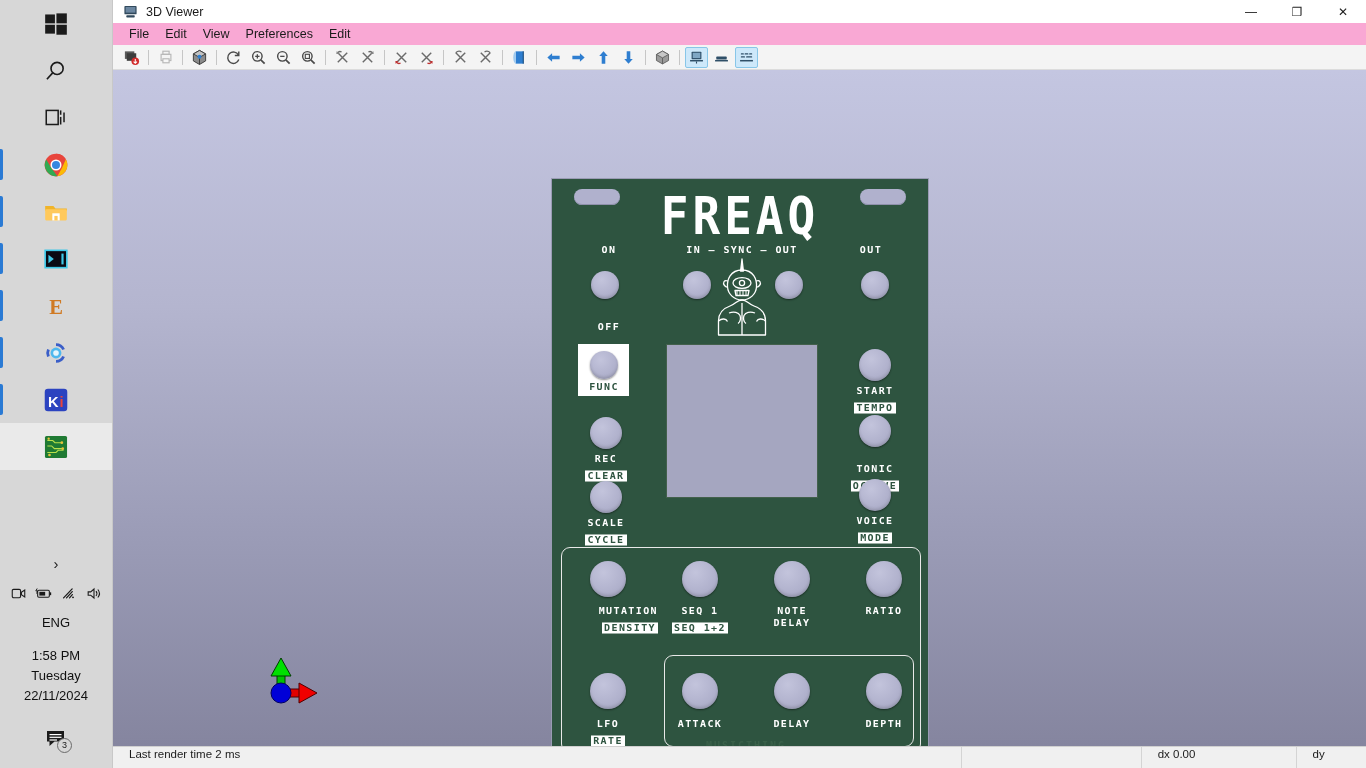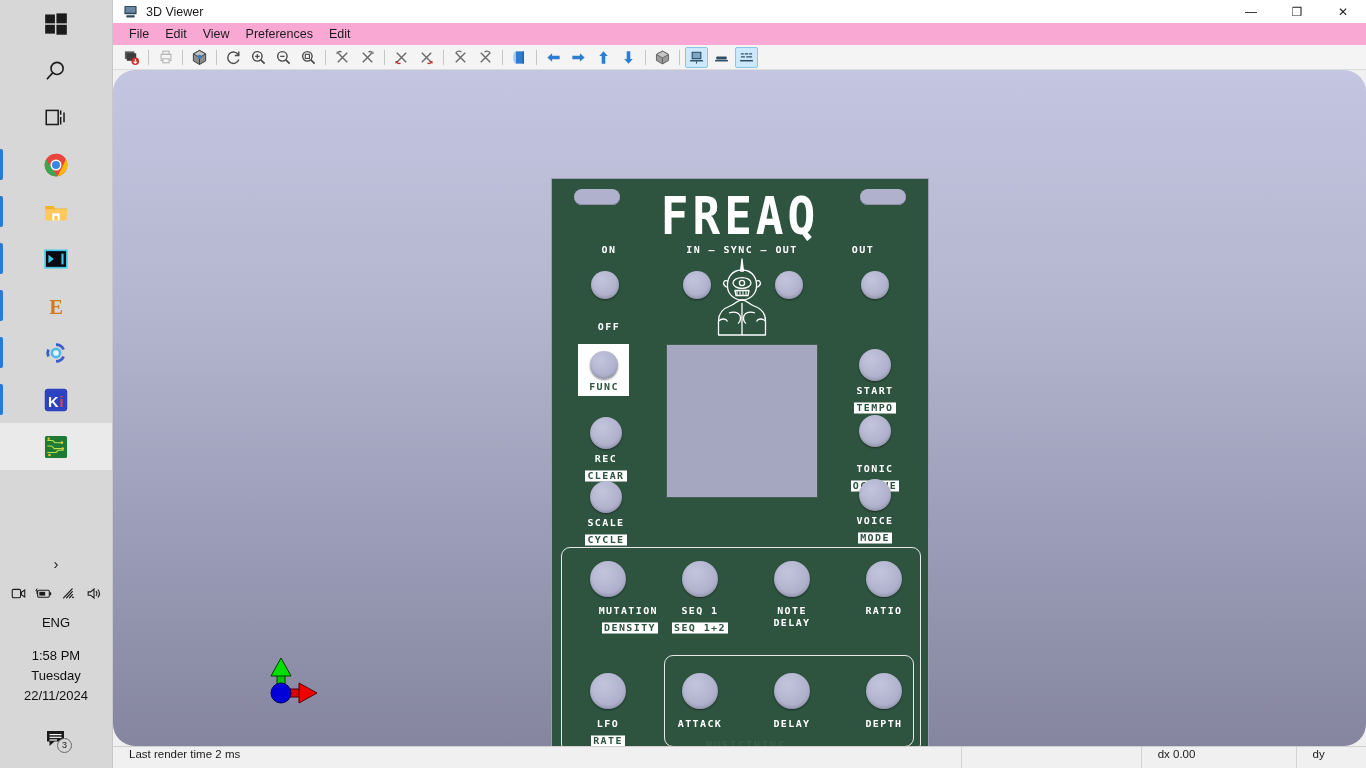--- a/index.html
+++ b/index.html
@@ -92,21 +92,20 @@
     width: 23px; height: 21px; display: flex; align-items: center; justify-content: center;
     border: 1px solid transparent; border-radius: 2px; margin: 0 1px;
   }
   .tbtn.on { background: #cde8fa; border-color: #88c6e8; }
   .tbtn.dis { opacity: 0.35; }
   .tsep { width: 1px; height: 15px; background: #c6c6c6; margin: 0 4px; }
 
   #viewport {
     flex: 1 1 auto; position: relative; overflow: hidden;
     background: linear-gradient(180deg, #c4c6e1 0%, #b4b5cf 35%, #9a9bb6 70%, #85859f 100%);
-    border-radius: 22px;
   }
 
   #statusbar {
     height: 22px; flex: 0 0 auto; display: flex; align-items: center;
     background: #f0f0f0; border-top: 1px solid #d0d0d0; font-size: 11.5px; color: #1b1b1b;
   }
   .sb-cell { padding: 0 16px; height: 30px; line-height: 22px; }
   .sb-sep { width: 1px; height: 22px; background: #d4d4d4; }
 
   
@@ -536,21 +535,21 @@
 
       <div id="pcb">
 
         <div class="slot" style="left:22px;  top:10px;"></div>
         <div class="slot" style="right:22px; top:10px;"></div>
 
         <div id="logo">FREAQ</div>
 
         <div class="lbl" style="left:24px; top:65px; width:66px;">ON</div>
         <div class="lbl" style="left:104px; top:65px; width:172px;">IN — SYNC — OUT</div>
-        <div class="lbl" style="right:32px; top:65px; width:66px;">OUT</div>
+        <div class="lbl" style="right:24px; top:65px; width:66px;">OUT</div>
         <div class="lbl" style="left:24px; top:142px; width:66px;">OFF</div>
 
         <div class="knob" style="left:39px;  top:92px; width:28px; height:28px;"></div>
         <div class="knob" style="left:131px; top:92px; width:28px; height:28px;"></div>
         <div class="knob" style="left:223px; top:92px; width:28px; height:28px;"></div>
         <div class="knob" style="right:39px; top:92px; width:28px; height:28px;"></div>
 
         <svg style="position:absolute; left:164px; top:78px; width:52px; height:80px;" viewBox="0 0 52 80">
           <g fill="none" stroke="#ffffff" stroke-width="1.3" stroke-linejoin="round">
             <path d="M26 2 L24.6 14 h2.8 z" fill="#ffffff"></path>

